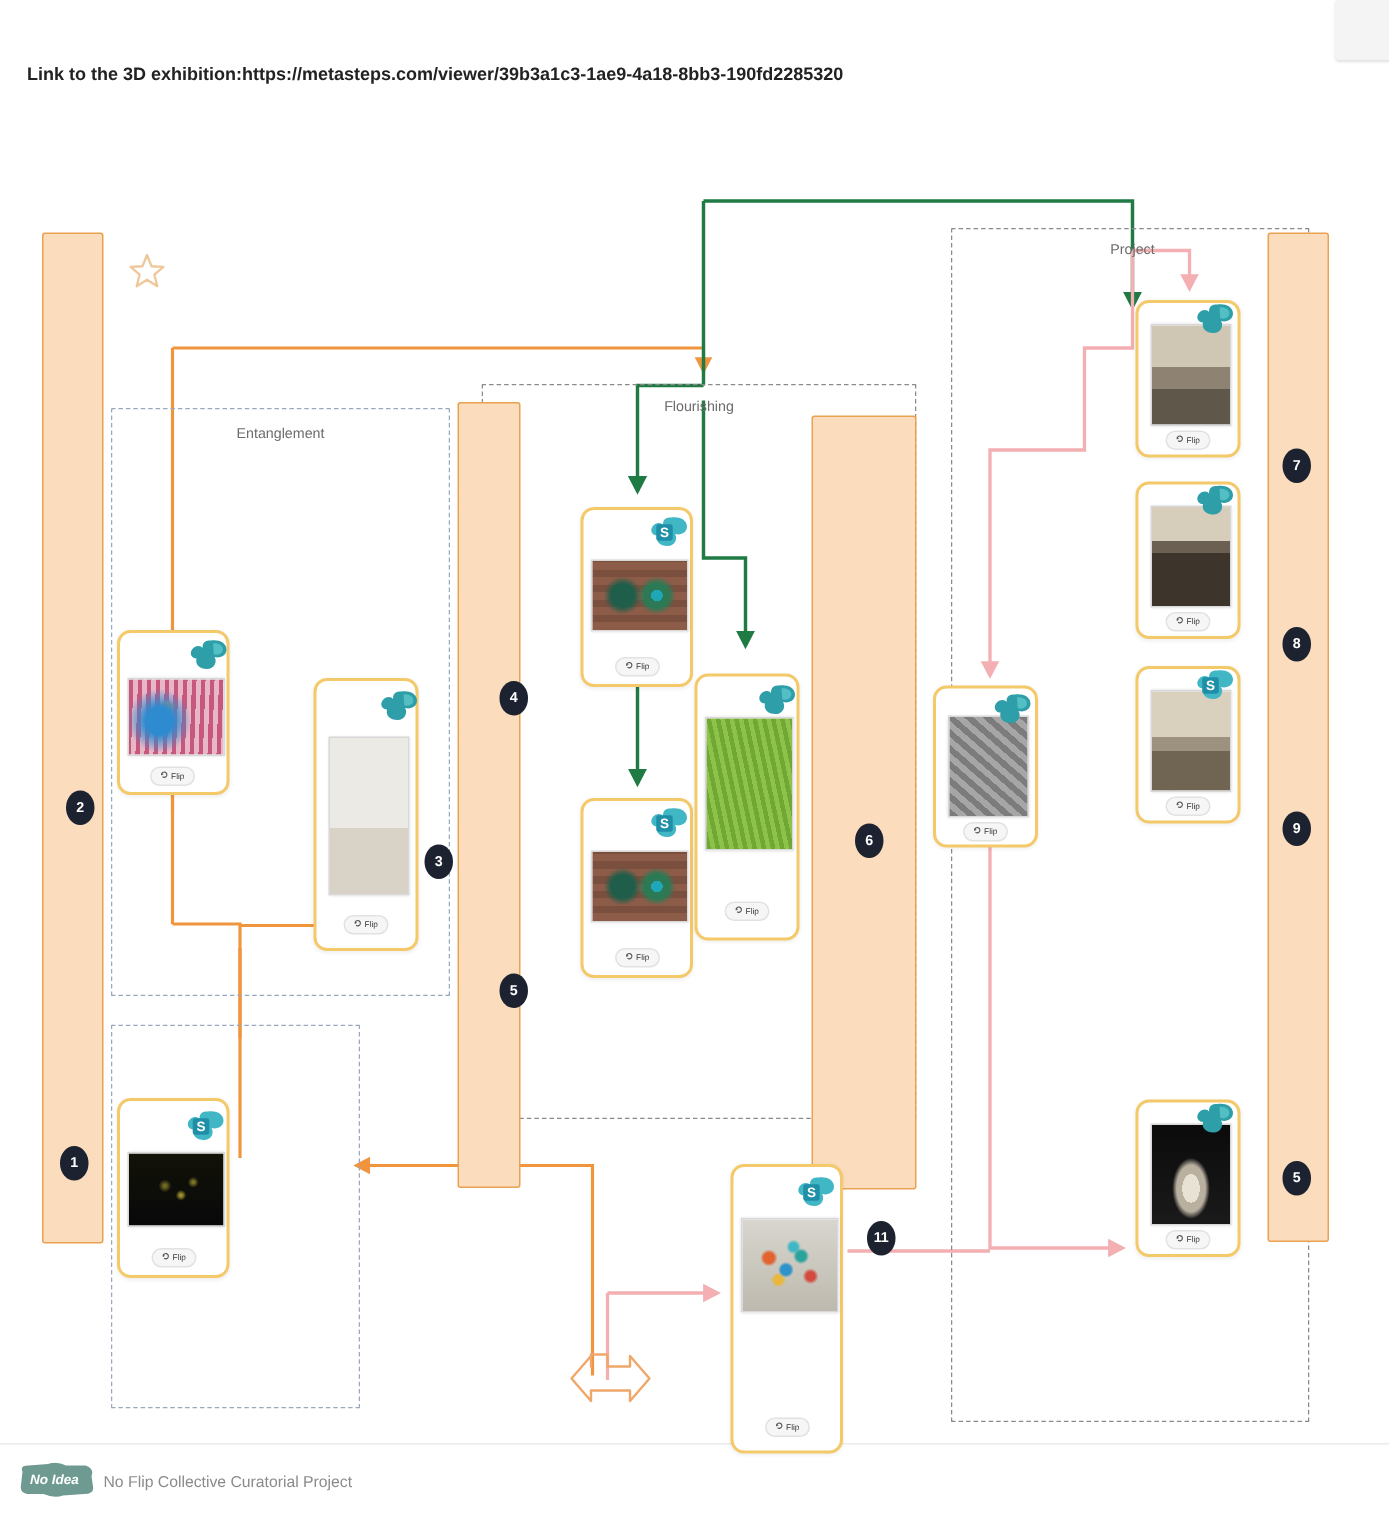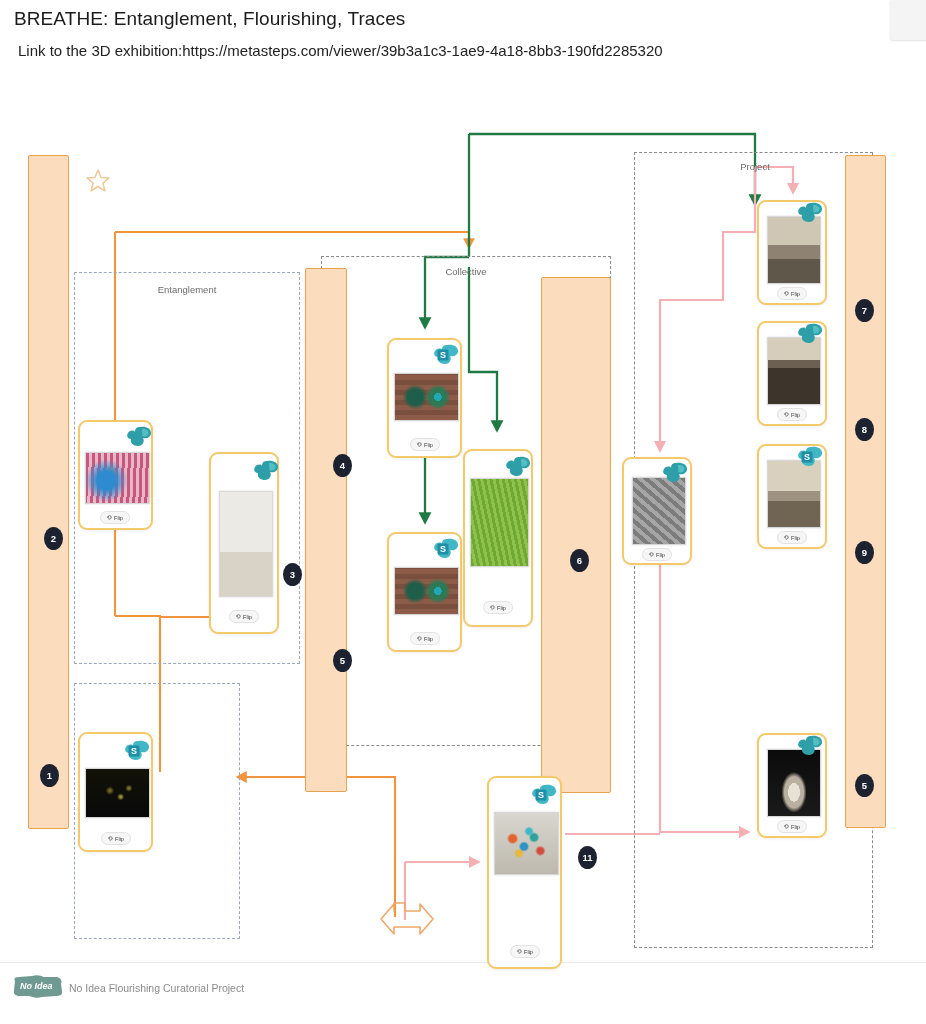--- a/index.html
+++ b/index.html
@@ -22,21 +22,21 @@
     position: absolute; left: 0; top: 0; width: 926px; height: 72px;
     background: #ffffff;
   }
   #page-title {
     position: absolute; left: 14px; top: 8px;
     font-size: 19px; color: #1b1b1b; font-weight: 400;
     letter-spacing: .1px; white-space: nowrap;
   }
   #exhibition-link {
     position: absolute; left: 18px; top: 42px;
-    font-size: 15px; color: #222222; font-weight: 400;
+    font-size: 12px; color: #222222; font-weight: 700;
     white-space: nowrap;
   }
   #next-button-wrap {
     position: absolute; left: 890px; top: 0px;
     width: 40px; height: 40px;
     background: #f4f4f4;
     border-radius: 3px;
     box-shadow: 0 1px 2px rgba(0,0,0,.12);
   }
 
@@ -153,21 +153,20 @@
     position: absolute; left: 69px; top: 19px;
     font-size: 10.5px; color: #8b8b8b;
   }
 </style>
 </head>
 <body>
 
 <div id="root">
 
   <div id="header">
-    <div id="page-title">BREATHE: Entanglement, Flourishing, Traces</div>
     <div id="exhibition-link">Link to the 3D exhibition:https://metasteps.com/viewer/39b3a1c3-1ae9-4a18-8bb3-190fd2285320</div>
     <div id="next-button-wrap">
       
     </div>
   </div>
 
   <div id="canvas">
 
     <svg id="edges" viewBox="0 0 926 890" width="926" height="890">
       <defs>
@@ -209,42 +208,42 @@
         <path d="M405,790 L478,790" marker-end="url(#ah-pink)"></path>
         <path d="M405,790 L405,848"></path>
       </g>
     </svg>
 
     <div id="regions-layer">
         <div class="region blue" style="left: 74px; top: 200px; width: 226px; height: 392px;"></div>
         <div class="region-label" style="left: 187px; top: 212px;">Entanglement</div>
         <div class="region blue" style="left: 74px; top: 611px; width: 166px; height: 256px;"></div>
         <div class="region" style="left: 321px; top: 184px; width: 290px; height: 490px;"></div>
-        <div class="region-label" style="left: 466px; top: 194px;">Collective</div>
+        <div class="region-label" style="left: 466px; top: 194px;">Flourishing</div>
         <div class="region" style="left: 634px; top: 80px; width: 239px; height: 796px;"></div>
         <div class="region-label" style="left: 755px; top: 89px;">Project</div>
       </div>
     <div id="bars-layer">
         <div class="bar" style="left: 28px; top: 83px; width: 41px; height: 674px;"></div>
         <div class="bar" style="left: 305px; top: 196px; width: 42px; height: 524px;"></div>
         <div class="bar" style="left: 541px; top: 205px; width: 70px; height: 516px;"></div>
         <div class="bar" style="left: 845px; top: 83px; width: 41px; height: 673px;"></div>
       </div>
     <div id="badges-layer">
         <div class="badge" style="left: 40px; top: 692px;">1</div>
         <div class="badge" style="left: 44px; top: 455px;">2</div>
         <div class="badge" style="left: 283px; top: 491px;">3</div>
         <div class="badge" style="left: 333px; top: 382px;">4</div>
         <div class="badge" style="left: 333px; top: 577px;">5</div>
         <div class="badge" style="left: 570px; top: 477px;">6</div>
         <div class="badge" style="left: 855px; top: 227px;">7</div>
         <div class="badge" style="left: 855px; top: 346px;">8</div>
         <div class="badge" style="left: 855px; top: 469px;">9</div>
         <div class="badge" style="left: 855px; top: 702px;">5</div>
-        <div class="badge" style="left: 578px; top: 774px;">11</div>
+        <div class="badge" style="left: 578px; top: 742px;">11</div>
       </div>
     <div id="cards-layer">
         <div class="card" style="left: 78px; top: 348px; width: 75px; height: 110px;">
           <div class="card-thumb" style="left: 5px; top: 30px; width: 65px; height: 52px; background-image: radial-gradient(circle at 32% 55%, rgb(46, 139, 208) 0px, rgb(46, 139, 208) 18%, rgba(46, 139, 208, 0) 42%), radial-gradient(circle at 40% 38%, rgb(217, 138, 92) 0px, rgb(217, 138, 92) 7%, rgba(217, 138, 92, 0) 12%), repeating-linear-gradient(92deg, rgb(200, 87, 127) 0px, rgb(200, 87, 127) 3px, rgb(232, 183, 198) 3px, rgb(232, 183, 198) 6px), linear-gradient(rgb(242, 242, 238), rgb(232, 232, 226));"></div>
           <span class="card-badge-icon" style="left: 46px; top: 4px;"><svg width="26" height="22" viewBox="0 0 26 22">
               <path d="M14.5,1 C19,0 25,2 25,7 C25,11 21,13 17,12 C19,15 17,20 12,20 C7,20 4,17 5,13 C2,13 0,10 2,7 C4,4 8,4 9,6 C9,2 11,1 14.5,1 Z" fill="#2e9fa8"></path>
               <path d="M16,3 C19,2.5 23,4 22.5,7.5 C22,10 19,11 16.5,10.2 Z" fill="#53bfc4"></path>
             </svg></span>
           <button class="flip-btn" style="left: 20px; top: 89px;">
             <span><svg class="flip-ico" width="5" height="5" viewBox="0 0 10 10">
@@ -428,15 +427,15 @@
     </span>
   </div>
 
   <div id="footer">
     <span id="footer-logo">
       <svg width="52" height="24" viewBox="0 0 52 24">
         <path d="M3,6 Q1,2 7,2 L20,1 Q26,-1 32,2 L45,2 Q51,4 49,9 L50,16 Q51,21 44,21 L30,22 Q24,24 17,21 L6,21 Q1,20 2,15 Z" fill="#6f9a92"></path>
         <text x="8" y="14" font-family="Liberation Sans, sans-serif" font-size="9" font-weight="bold" font-style="italic" fill="#ffffff">No Idea</text>
       </svg>
     </span>
-    <span id="footer-text">No Idea Flourishing Curatorial Project</span>
+    <span id="footer-text">No Flip Collective Curatorial Project</span>
   </div>
 </div>
 
 </body></html>

